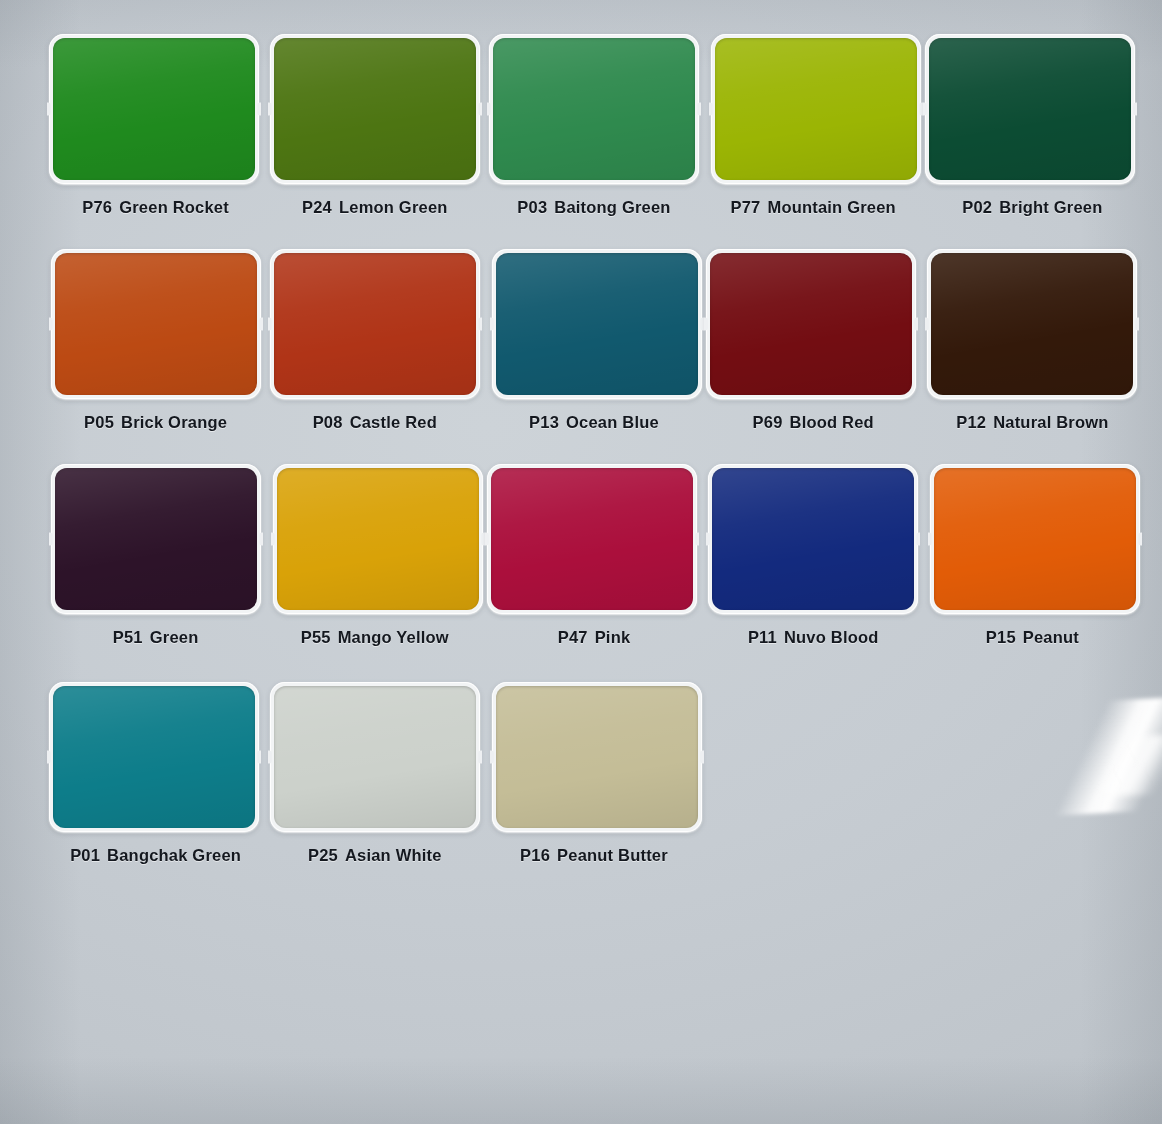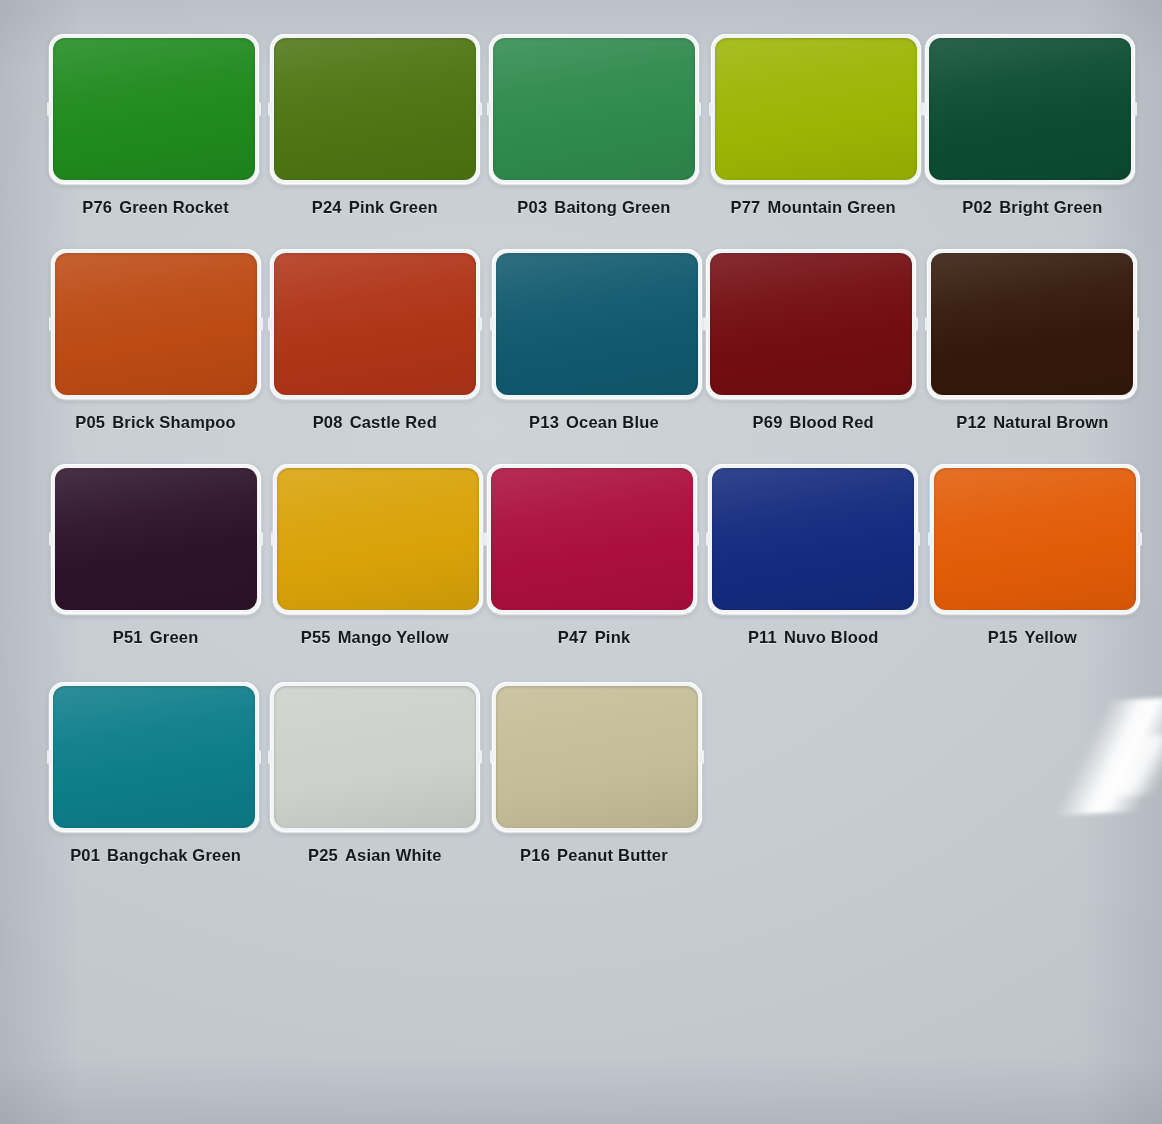--- a/index.html
+++ b/index.html
@@ -138,21 +138,21 @@
           <span class="notch right"></span>
         </div>
         <div class="chip-label"><span class="code">P76</span><span class="name">Green Rocket</span></div>
       </div>
       <div class="swatch-cell" data-row="0" data-col="1">
         <div class="chip-frame">
           <div class="chip-fill" style="background: rgb(77, 117, 18);"></div>
           <span class="notch left"></span>
           <span class="notch right"></span>
         </div>
-        <div class="chip-label"><span class="code">P24</span><span class="name">Pink Green</span></div>
+        <div class="chip-label"><span class="code">P24</span><span class="name">Lemon Green</span></div>
       </div>
       <div class="swatch-cell" data-row="0" data-col="2">
         <div class="chip-frame">
           <div class="chip-fill" style="background: rgb(47, 138, 78);"></div>
           <span class="notch left"></span>
           <span class="notch right"></span>
         </div>
         <div class="chip-label"><span class="code">P03</span><span class="name">Baitong Green</span></div>
       </div>
       <div class="swatch-cell" data-row="0" data-col="3">
@@ -170,21 +170,21 @@
           <span class="notch right"></span>
         </div>
         <div class="chip-label"><span class="code">P02</span><span class="name">Bright Green</span></div>
       </div>
       <div class="swatch-cell" data-row="1" data-col="1">
         <div class="chip-frame">
           <div class="chip-fill" style="background: rgb(188, 74, 19);"></div>
           <span class="notch left"></span>
           <span class="notch right"></span>
         </div>
-        <div class="chip-label"><span class="code">P05</span><span class="name">Brick Shampoo</span></div>
+        <div class="chip-label"><span class="code">P05</span><span class="name">Brick Orange</span></div>
       </div>
       <div class="swatch-cell" data-row="1" data-col="2">
         <div class="chip-frame">
           <div class="chip-fill" style="background: rgb(176, 52, 23);"></div>
           <span class="notch left"></span>
           <span class="notch right"></span>
         </div>
         <div class="chip-label"><span class="code">P08</span><span class="name">Castle Red</span></div>
       </div>
       <div class="swatch-cell" data-row="1" data-col="3">
@@ -242,21 +242,21 @@
           <span class="notch right"></span>
         </div>
         <div class="chip-label"><span class="code">P11</span><span class="name">Nuvo Blood</span></div>
       </div>
       <div class="swatch-cell" data-row="3" data-col="3">
         <div class="chip-frame">
           <div class="chip-fill" style="background: rgb(226, 92, 7);"></div>
           <span class="notch left"></span>
           <span class="notch right"></span>
         </div>
-        <div class="chip-label"><span class="code">P15</span><span class="name">Yellow</span></div>
+        <div class="chip-label"><span class="code">P15</span><span class="name">Peanut</span></div>
       </div>
       <div class="swatch-cell" data-row="4" data-col="0">
         <div class="chip-frame">
           <div class="chip-fill" style="background: rgb(13, 125, 138);"></div>
           <span class="notch left"></span>
           <span class="notch right"></span>
         </div>
         <div class="chip-label"><span class="code">P01</span><span class="name">Bangchak Green</span></div>
       </div>
       <div class="swatch-cell" data-row="4" data-col="2">

